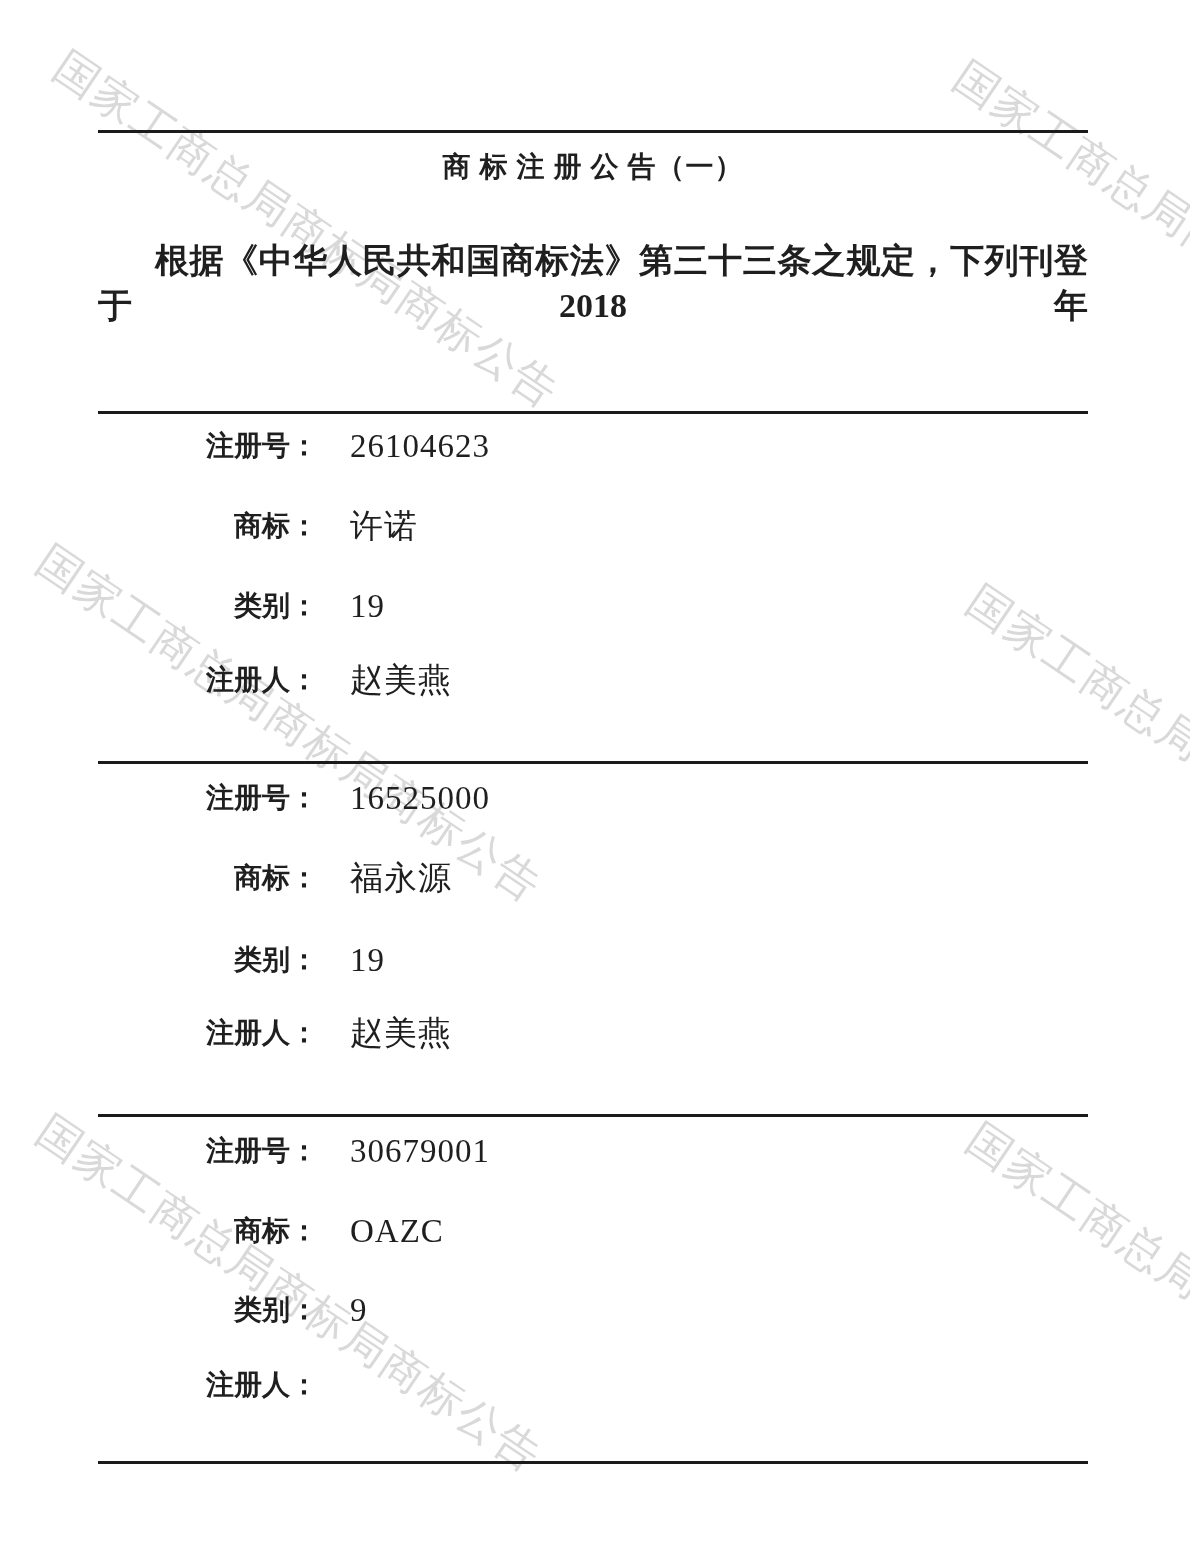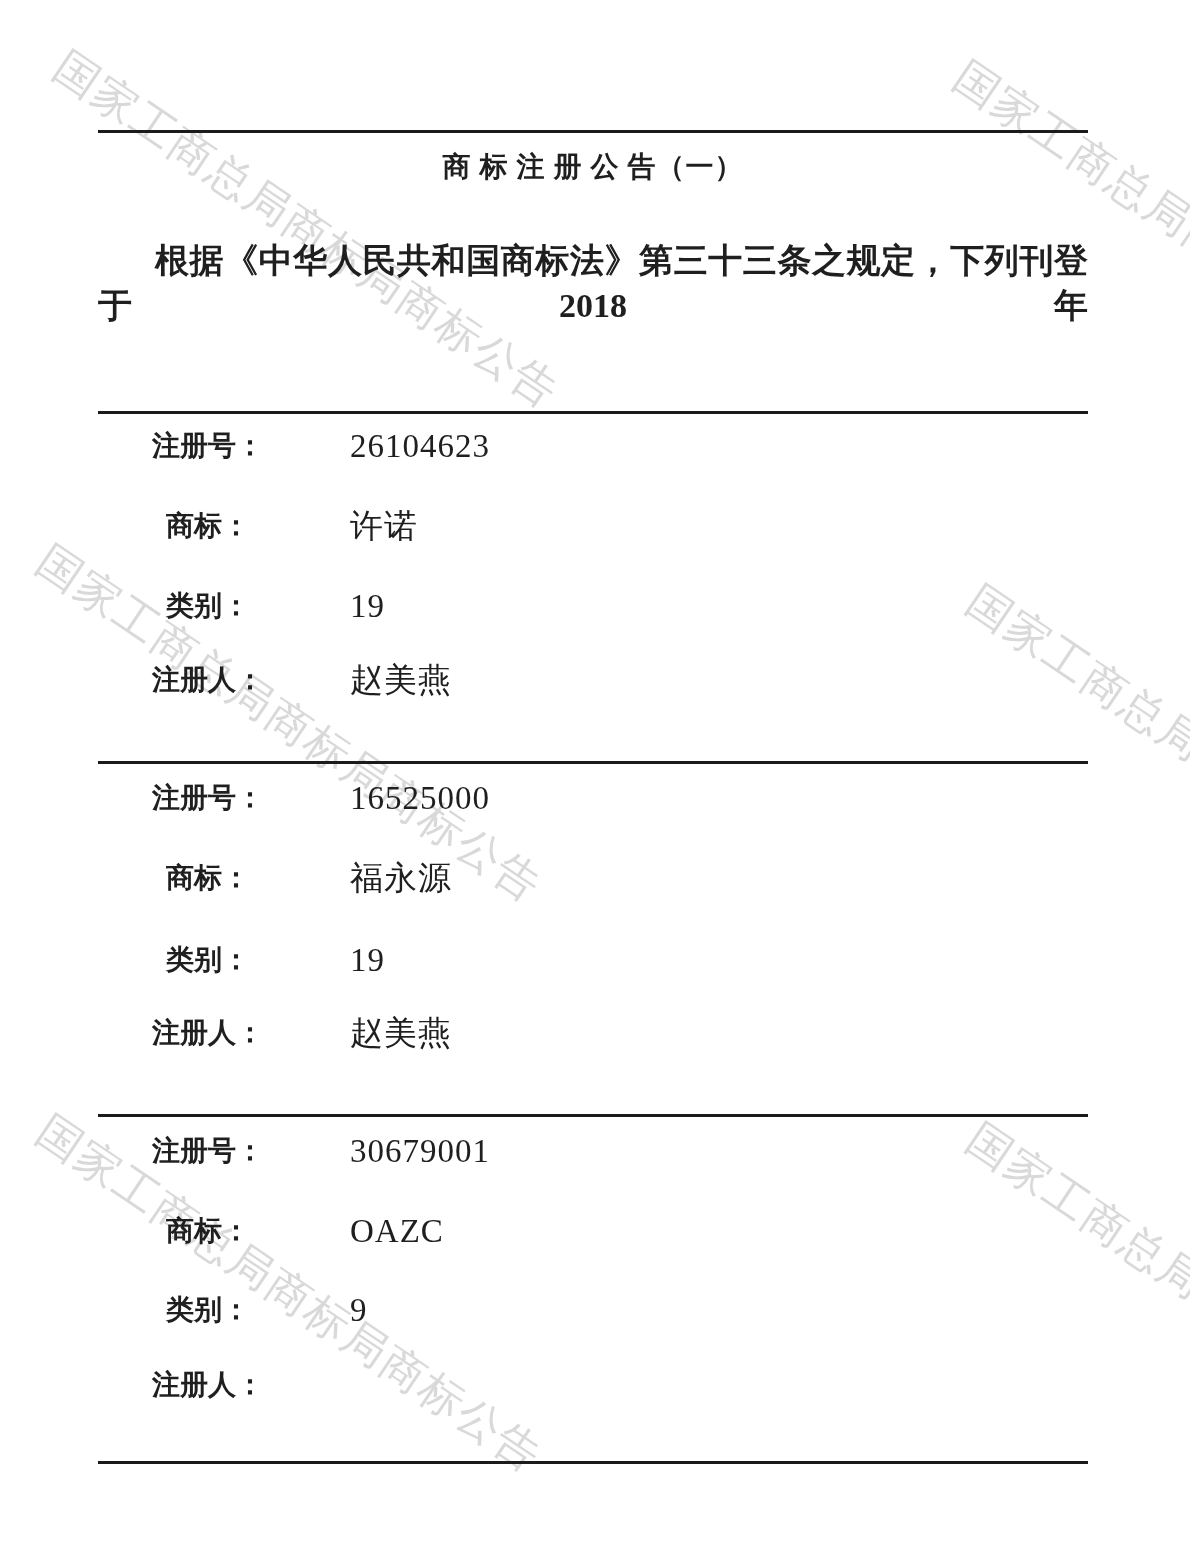--- a/index.html
+++ b/index.html
@@ -39,21 +39,21 @@
     line-height:48px; letter-spacing:1px;
   }
   .intro {
     position:absolute; left:98px; top:239px; width:990px;
     font-size:34px; font-weight:bold; line-height:44.5px;
   }
   .intro .jline { text-align:justify; text-align-last:justify; }
   .intro .line1 { text-indent:57px; }
   .row { position:absolute; left:0; width:1190px; height:36px; }
   .lbl {
-    position:absolute; left:98px; width:220px; text-align:center;
+    position:absolute; left:98px; width:220px; text-align:right;
     font-size:28px; font-weight:bold; line-height:36px;
   }
   .val {
     position:absolute; left:350px;
     font-size:33px; line-height:36px; letter-spacing:1px;
   }
 </style>
 </head>
 <body>
 

